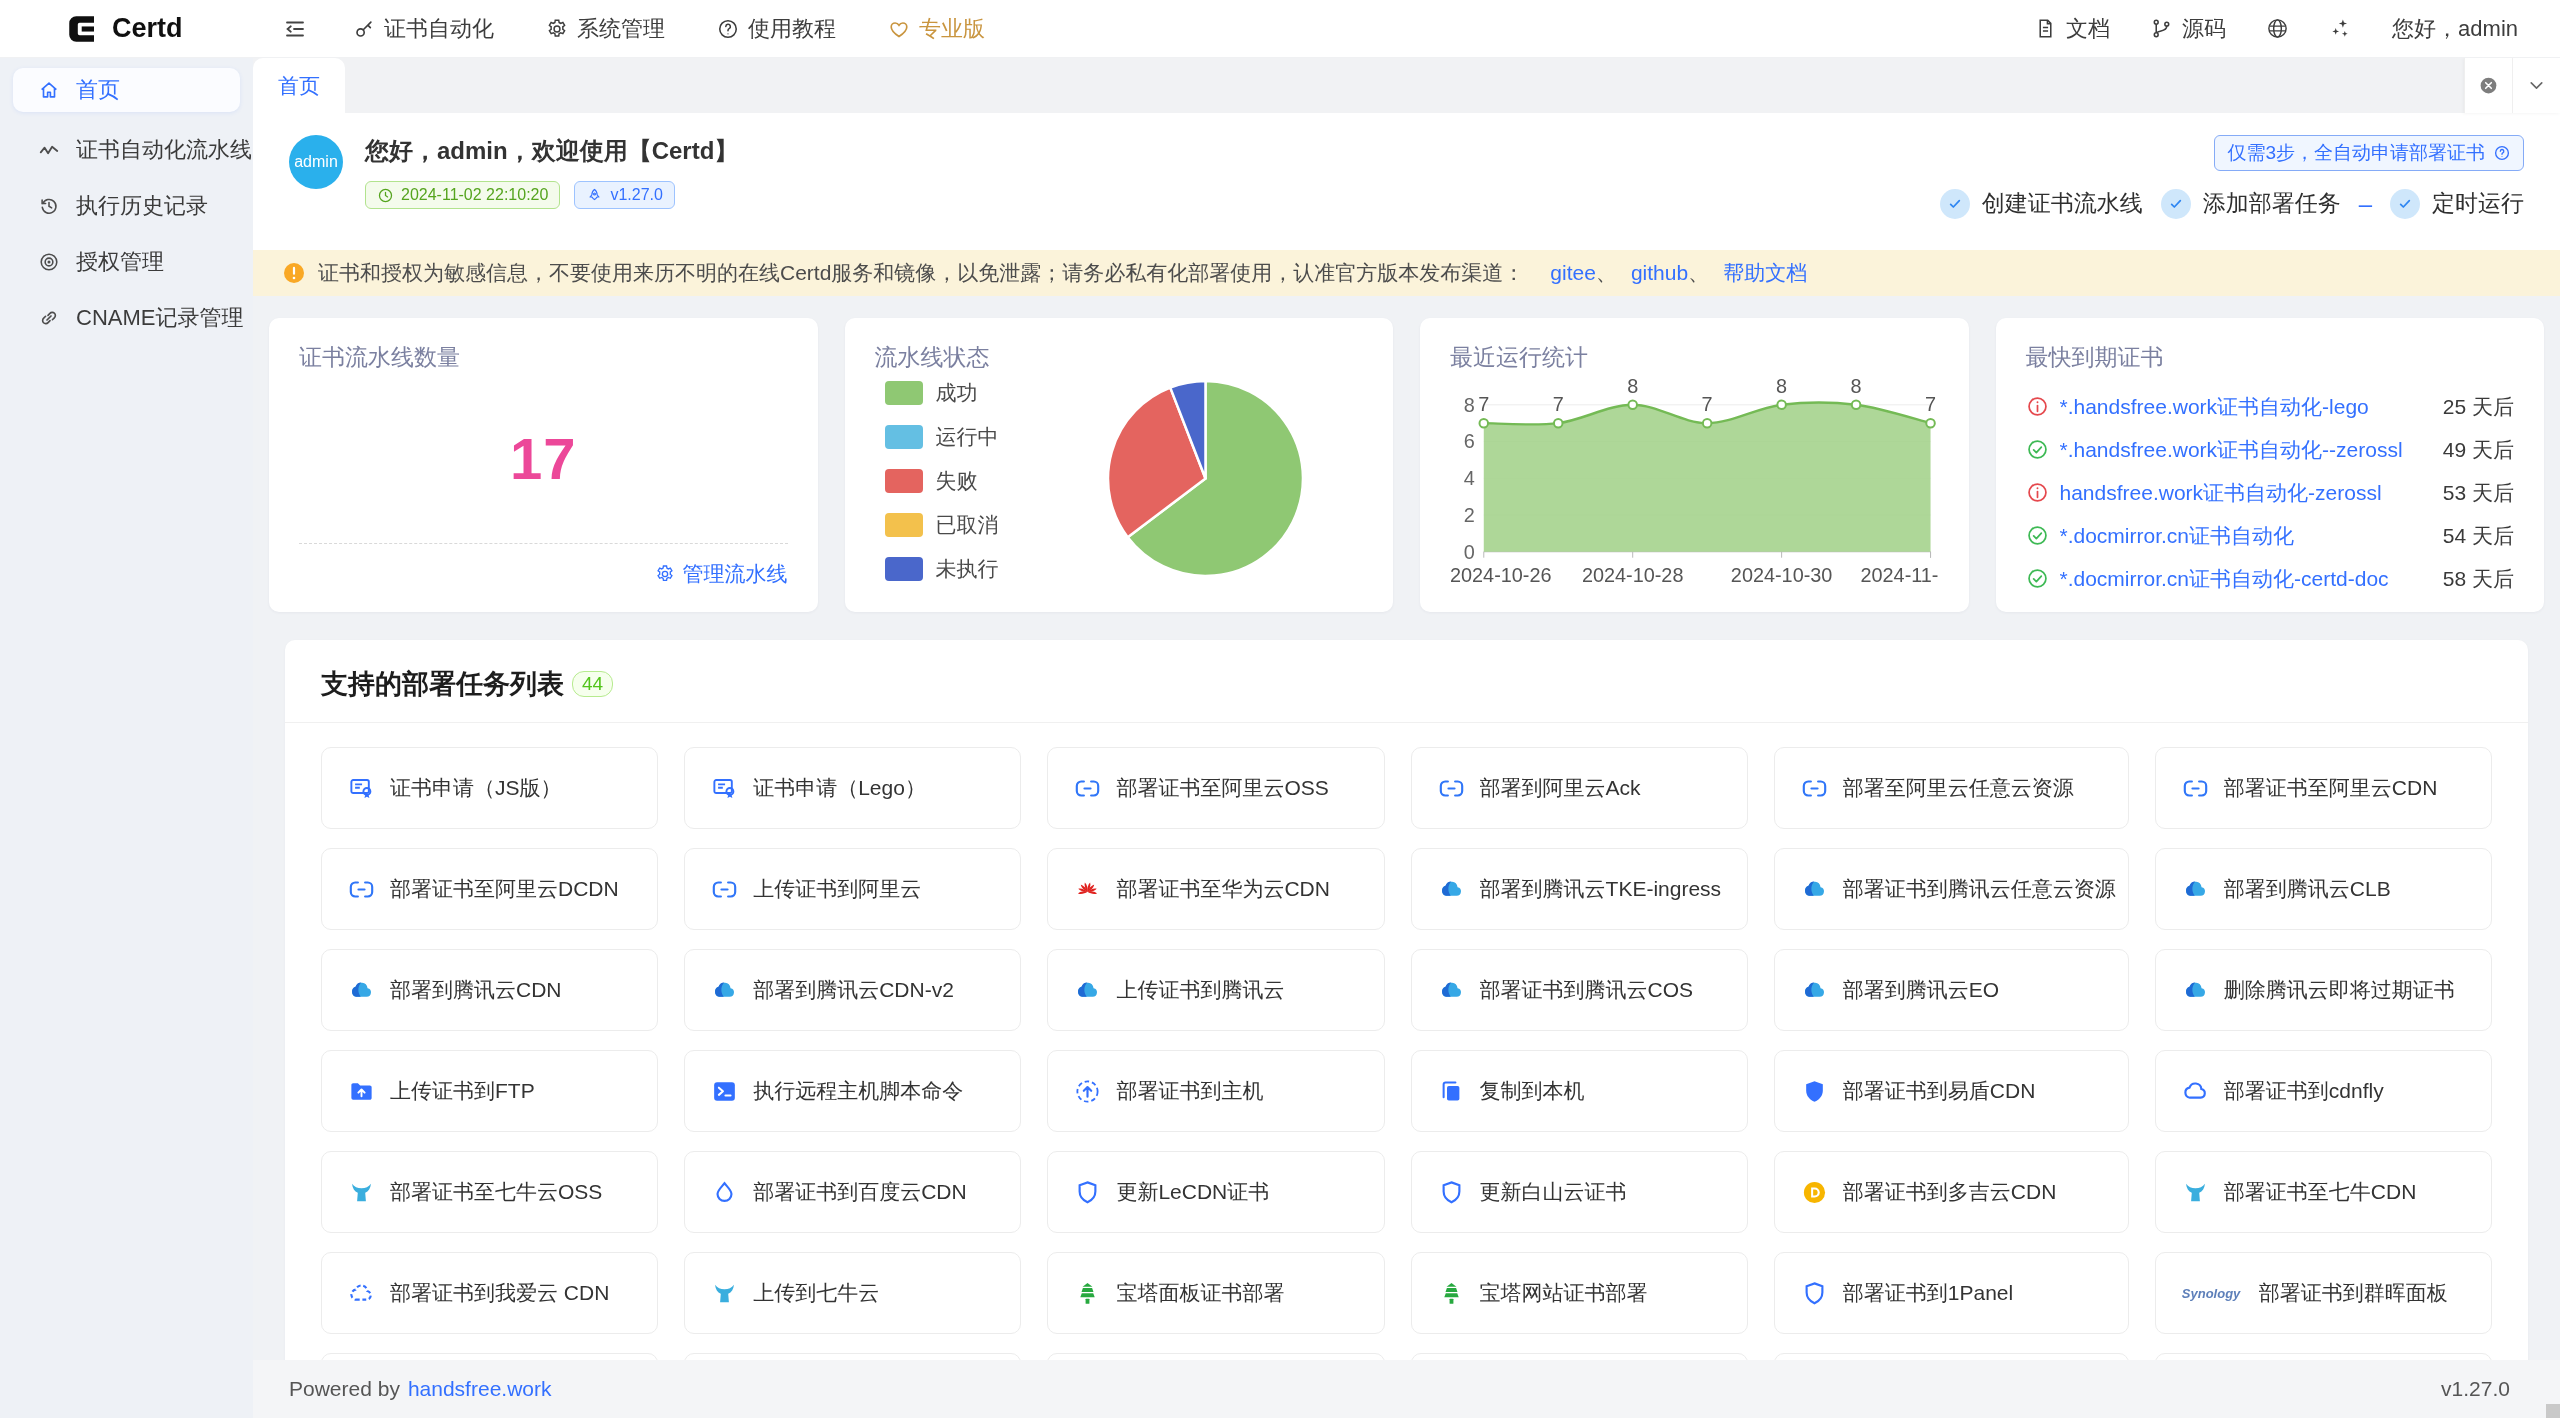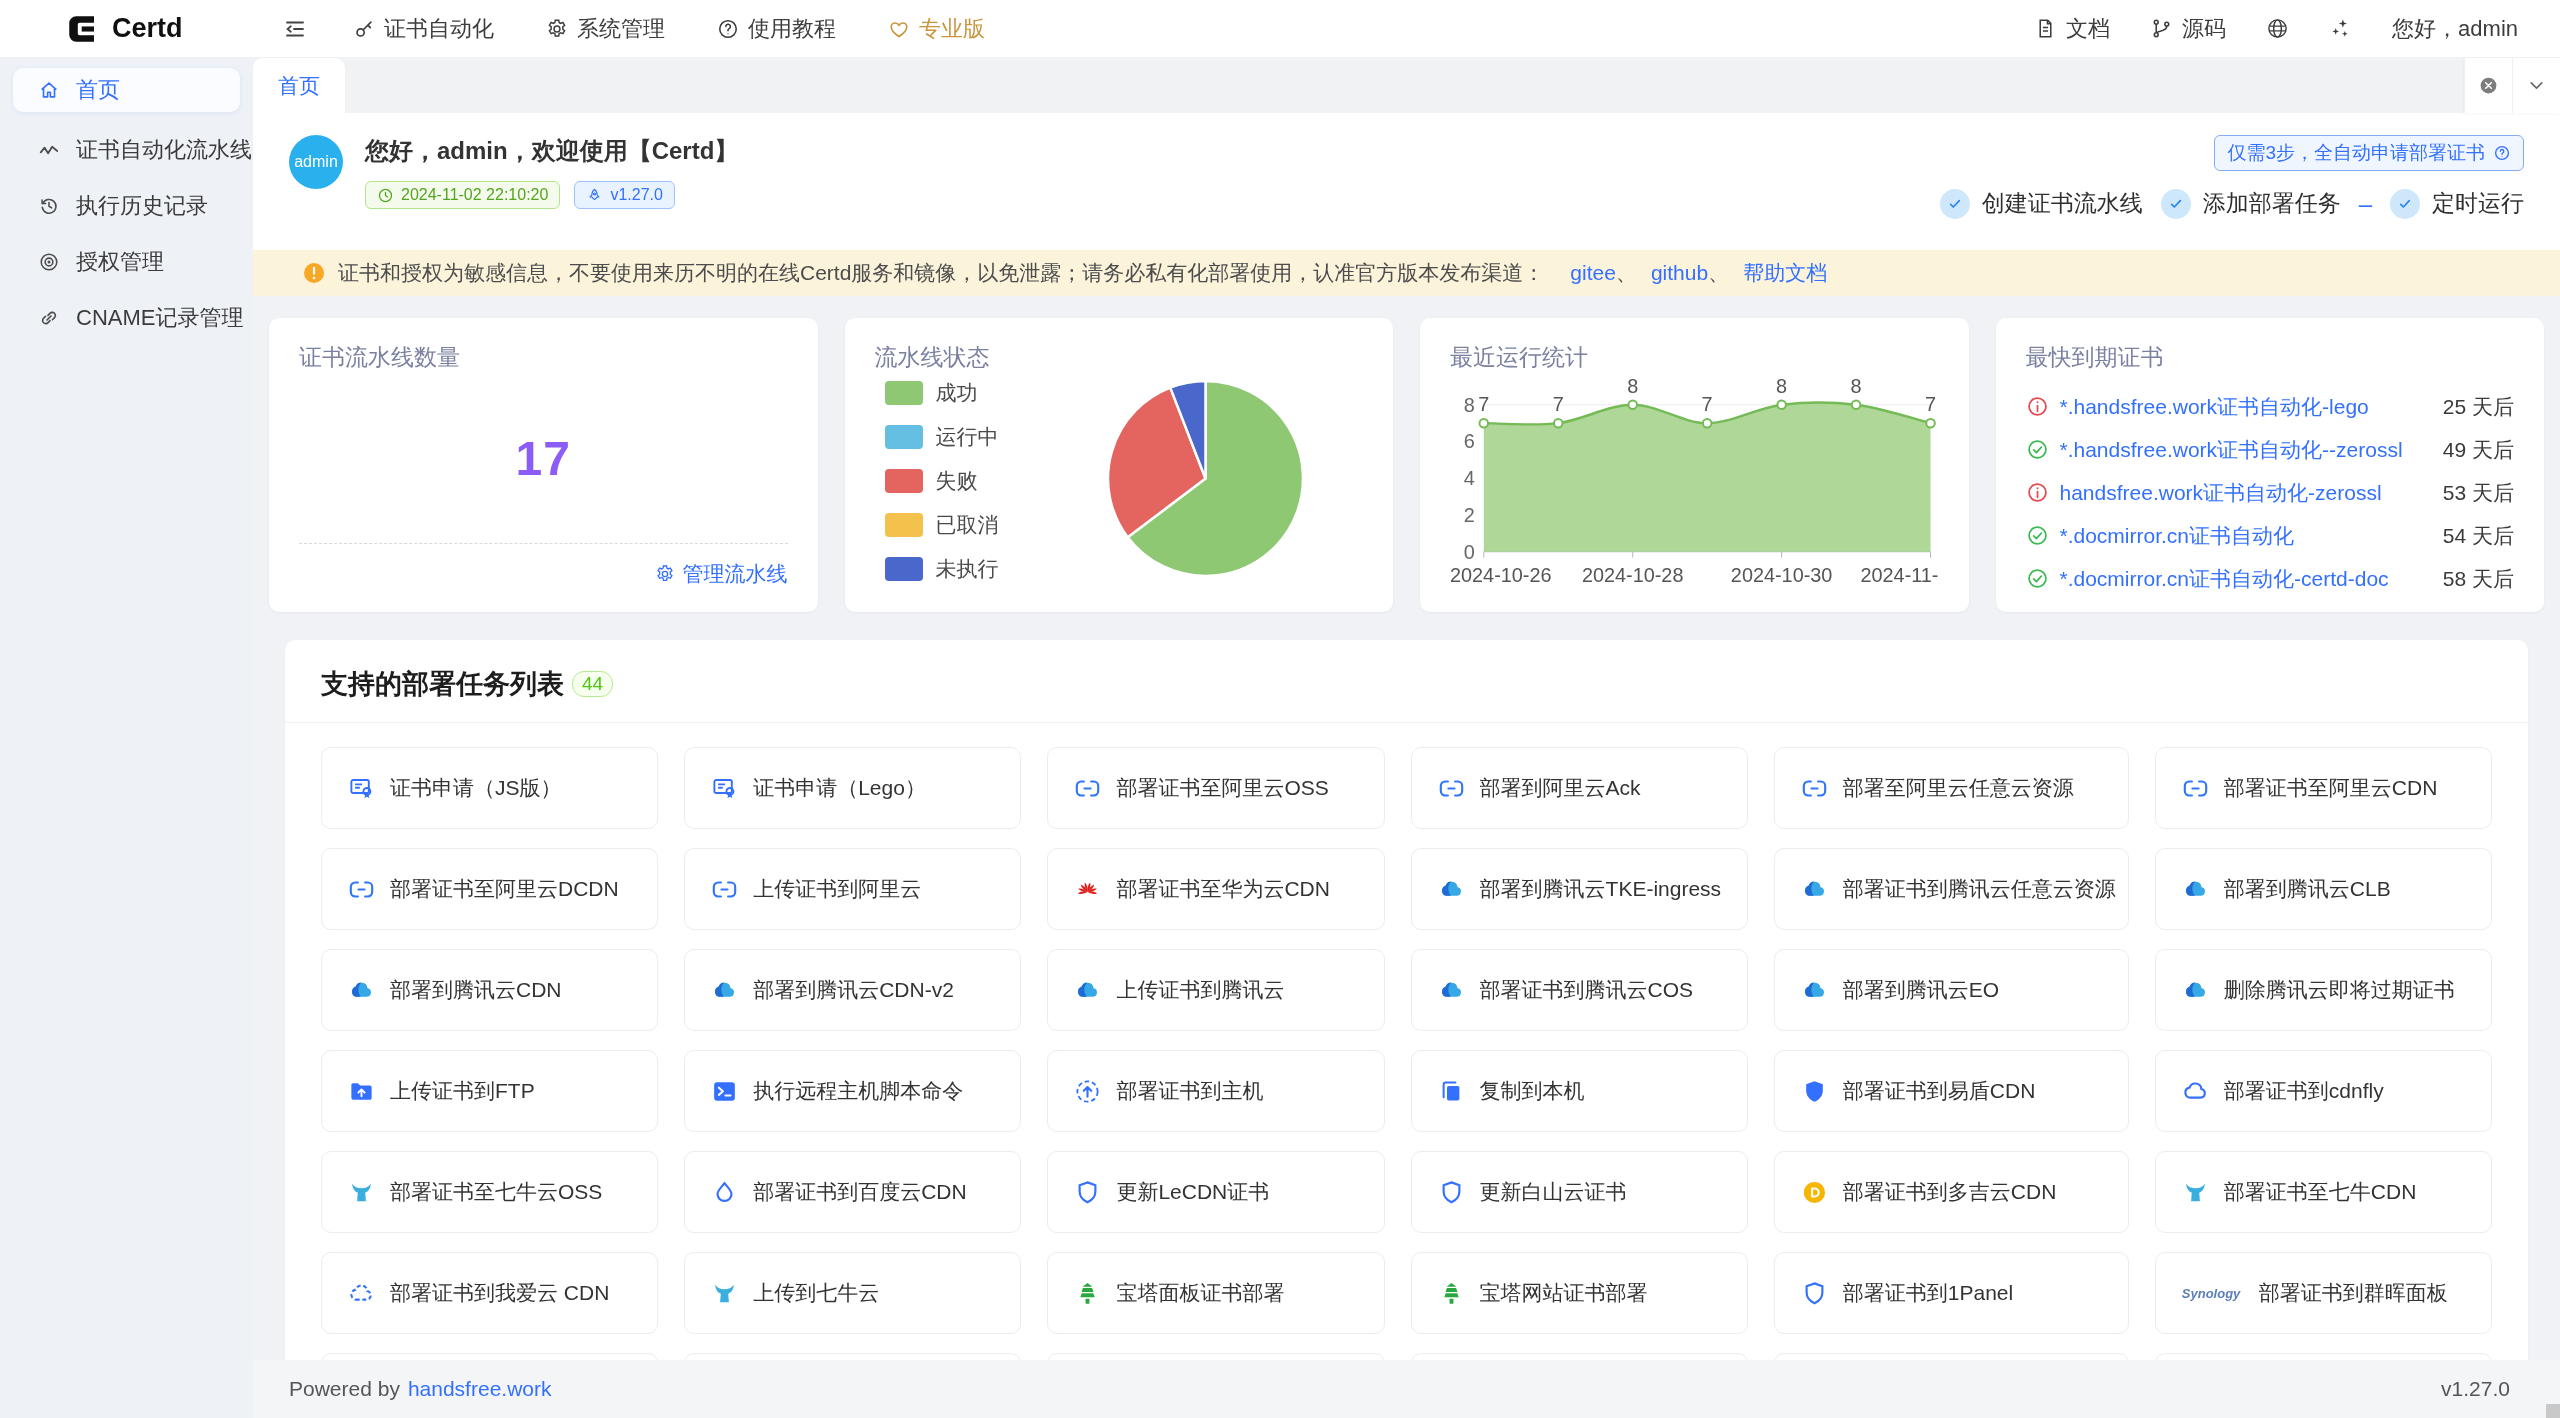--- a/index.html
+++ b/index.html
@@ -50,31 +50,31 @@
   .hero-right{display:flex;flex-direction:column;align-items:flex-end;gap:17px;padding-top:6px;flex:none;}
   .tip-badge{display:inline-flex;align-items:center;gap:8px;font-size:19px;color:#3370ff;border:1px solid #85abf7;background:#f0f6ff;border-radius:6px;padding:4px 12px;cursor:pointer;margin-left:22px;}
   .tip-badge .ic{width:18px;height:18px;}
   .steps{display:flex;align-items:center;gap:18px;font-size:23px;color:#2f2f2f;}
   .step{display:flex;align-items:center;gap:12px;}
   .step-check{width:30px;height:30px;border-radius:50%;background:#cfe7fb;display:flex;align-items:center;justify-content:center;color:#2e86f2;flex:none;}
   .step-check .ic{width:16px;height:16px;}
   .step-dash{color:#3370ff;font-size:24px;}
 
   
-  .alert{height:46px;background:#fbf3da;display:flex;align-items:center;gap:12px;padding:0 49px;font-size:21px;color:#4c4c4c;}
+  .alert{height:46px;background:#fbf3da;display:flex;align-items:center;gap:12px;padding:0 29px;font-size:21px;color:#4c4c4c;}
   .alert .ic{width:24px;height:24px;}
   .banner-links{display:flex;align-items:center;}
   .banner-link{color:#3370ff;margin-left:14px;cursor:pointer;text-decoration:none;}
   .sep{color:#4c4c4c;}
 
   
   .stats{display:flex;gap:27px;margin:22px 16px 0;height:294px;}
   .card{flex:1;background:#fff;border-radius:10px;padding:24px 30px;display:flex;flex-direction:column;box-shadow:0 1px 3px rgba(30,40,80,.05);min-width:0;}
   .card-title{font-size:23px;color:#7b80a0;flex:none;}
-  .bignum{flex:1;display:flex;align-items:center;justify-content:center;font-size:48px;font-weight:bold;color:#8b5cf6;letter-spacing:1px;}
+  .bignum{flex:1;display:flex;align-items:center;justify-content:center;font-size:58px;font-weight:bold;color:#ec4899;letter-spacing:1px;}
   .card-div{border-top:1px dashed #d9d9d9;}
   .card-foot{display:flex;justify-content:flex-end;align-items:center;gap:8px;padding-top:16px;color:#3370ff;font-size:21px;cursor:pointer;}
   .card-foot .ic{width:20px;height:20px;}
   .pie-body{flex:1;display:flex;align-items:center;min-height:0;}
   .legend{display:flex;flex-direction:column;gap:16px;margin-left:10px;}
   .lg-item{display:flex;align-items:center;gap:13px;font-size:21px;color:#4a4a4a;}
   .lg-sw{width:38px;height:24px;border-radius:4px;flex:none;}
   .pie-wrap{margin-left:auto;margin-right:55px;}
   .area-wrap{flex:1;margin-top:4px;min-height:0;}
   svg text{font-family:"Liberation Sans","DejaVu Sans",sans-serif;}

